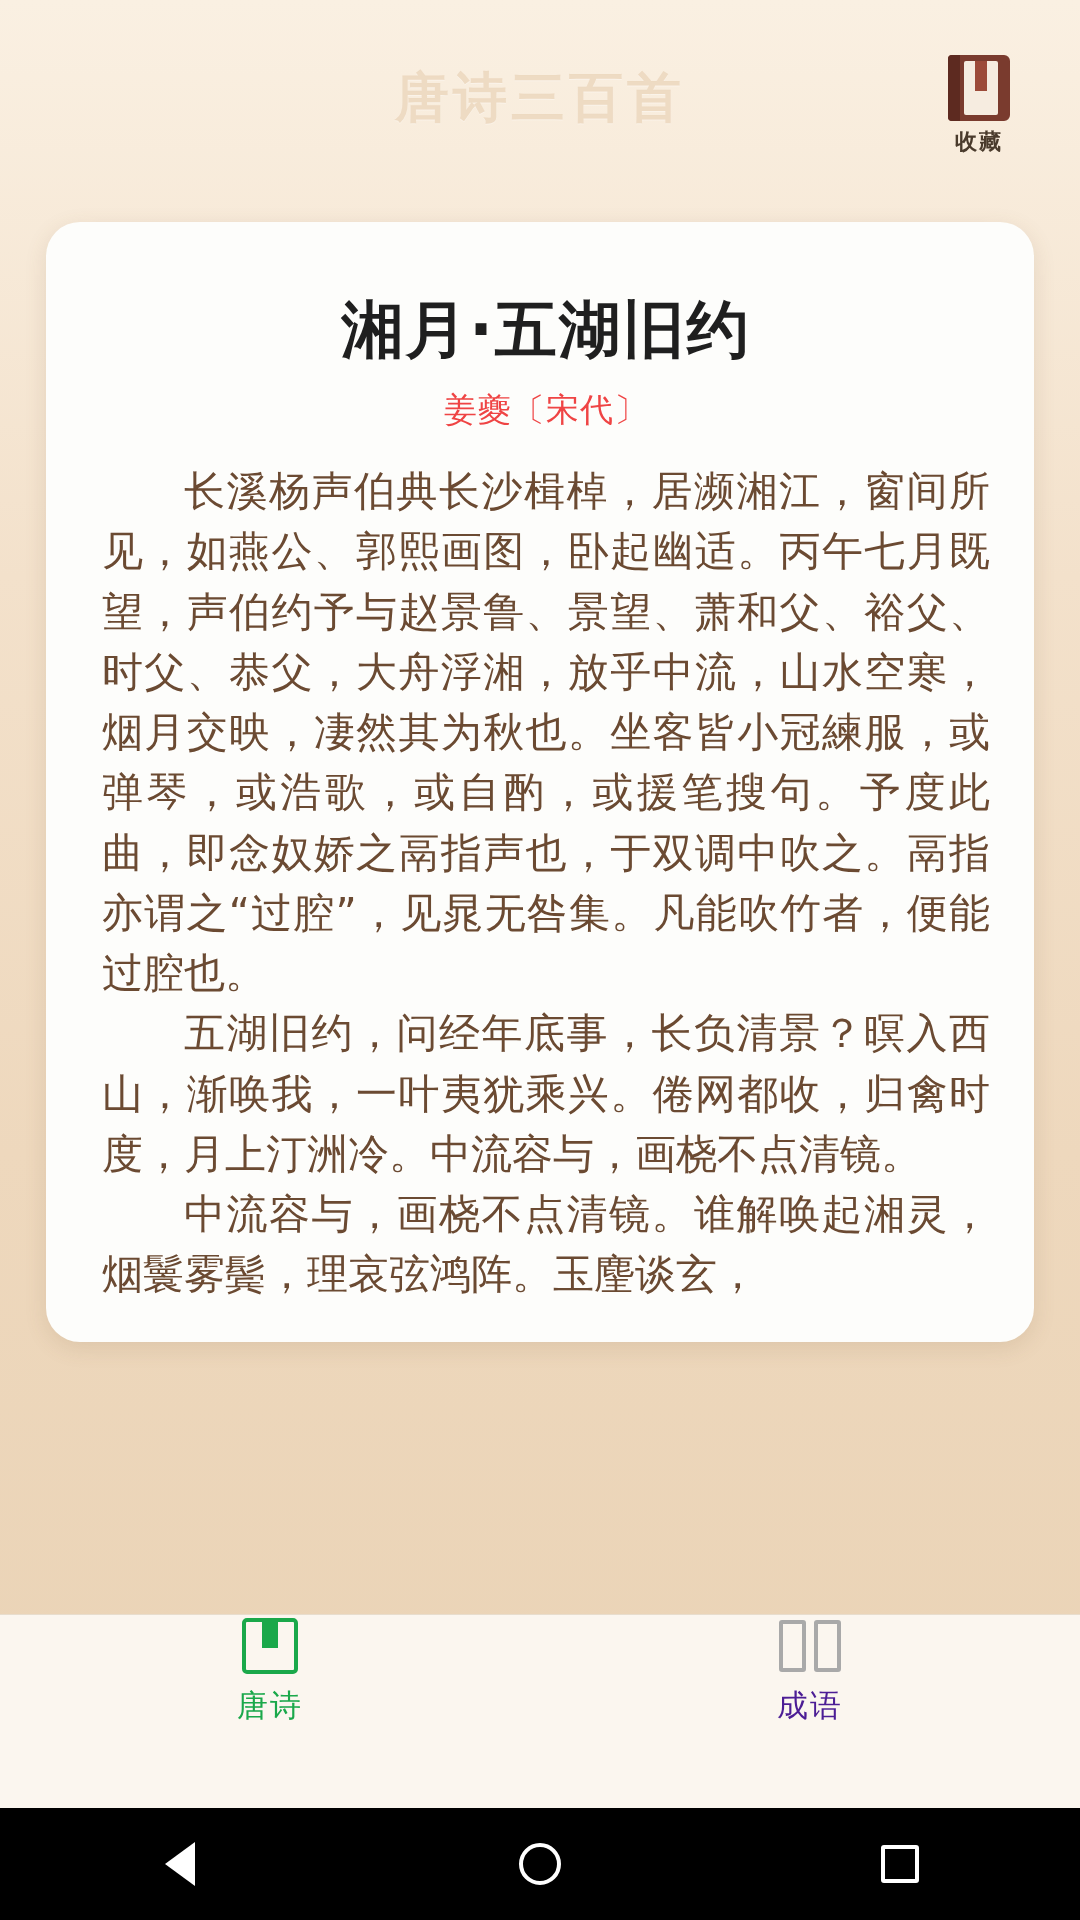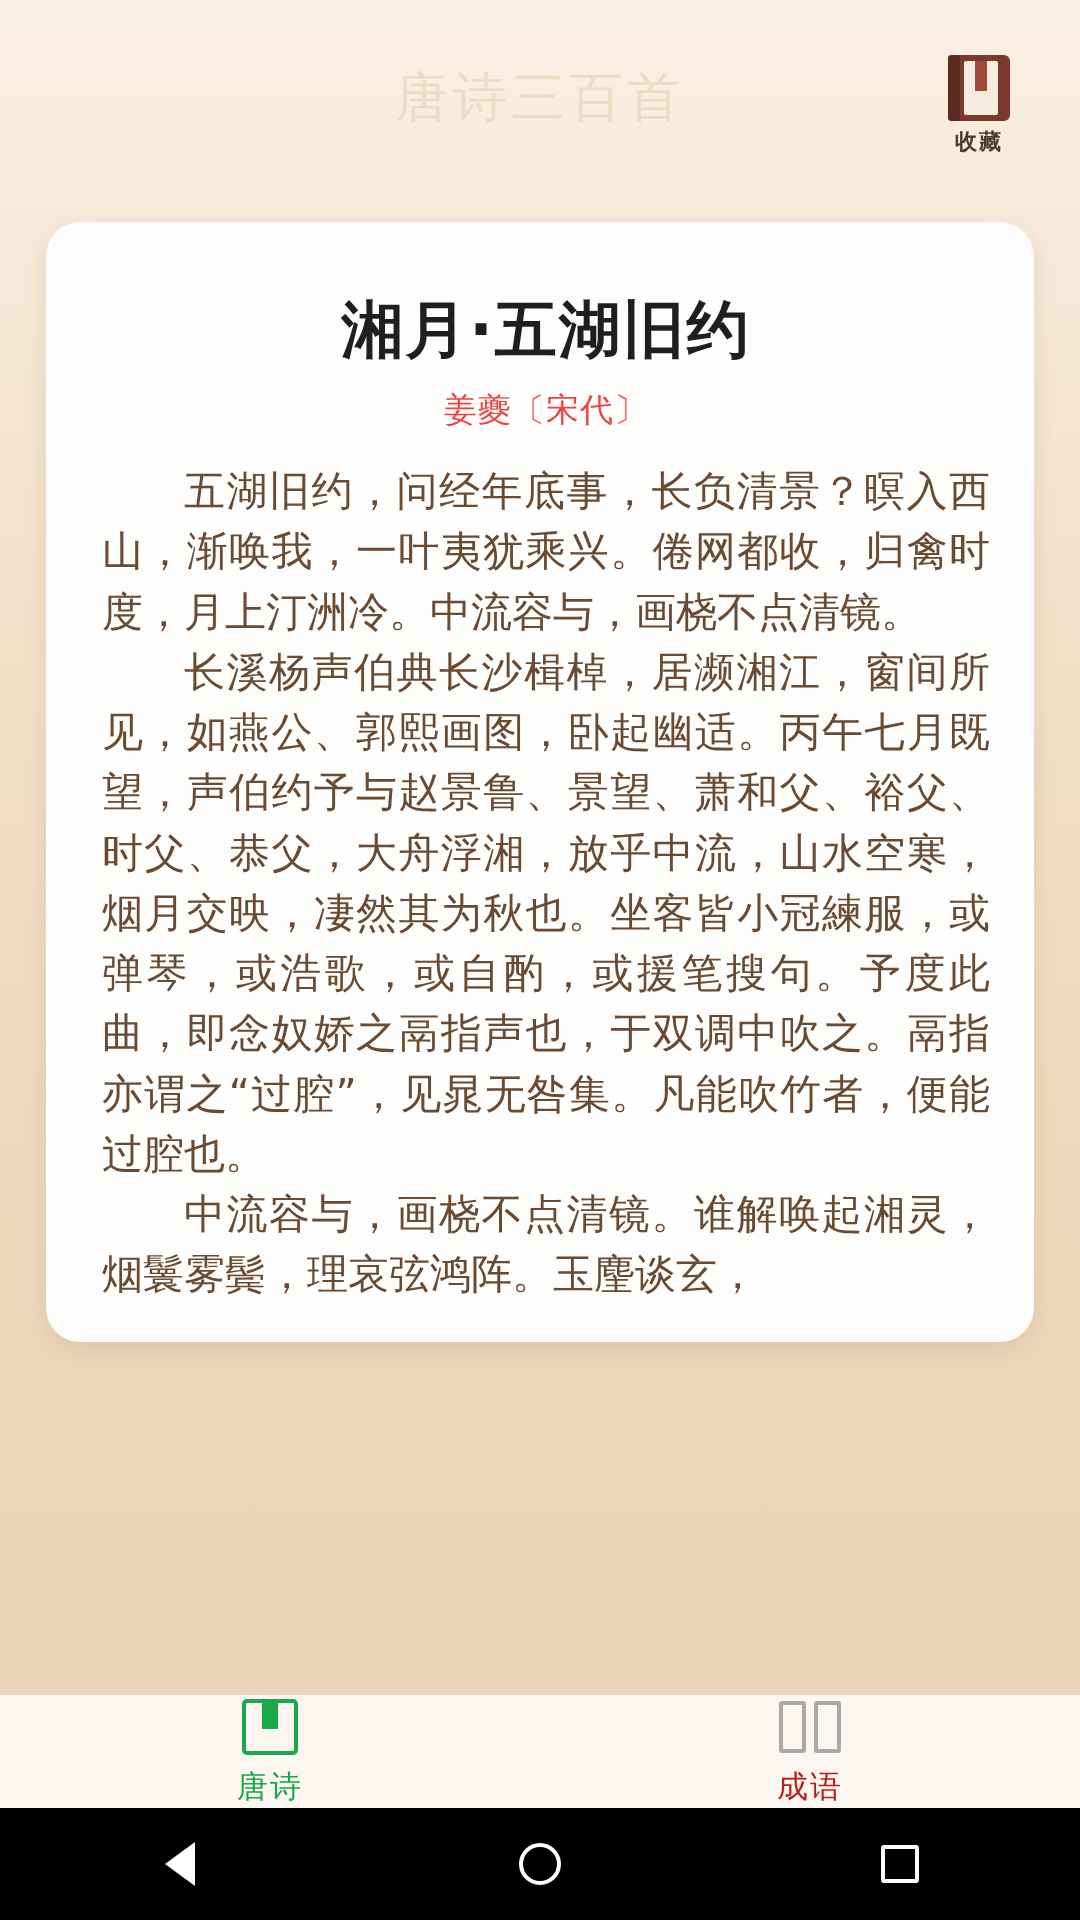--- a/index.html
+++ b/index.html
@@ -24,21 +24,21 @@
     height: 200px;
     width: 100%;
   }
   .header-title {
     position: absolute;
     top: 62px;
     left: 0;
     width: 100%;
     text-align: center;
     font-size: 54px;
-    font-weight: 400;
+    font-weight: 700;
     letter-spacing: 4px;
     color: rgba(235, 214, 188, 0.85);
     text-shadow: 0 1px 0 rgba(255,255,255,0.35);
   }
   .fav-btn {
     position: absolute;
     right: 36px;
     top: 55px;
     width: 130px;
     text-align: center;
@@ -124,41 +124,40 @@
     text-indent: 2em;
     margin: 0;
   }
 
   
   .bottom-nav {
     position: absolute;
     left: 0;
     bottom: 112px;
     width: 1080px;
-    height: 114px;
+    height: 194px;
     background: #fbf6ef;
     border-top: 1px solid #e8ddcd;
     display: flex;
-    align-items: center;
   }
   .nav-item {
     flex: 1;
     text-align: center;
     cursor: pointer;
   }
   .nav-icon {
     height: 62px;
     margin-bottom: 8px;
     display: flex;
     align-items: center;
     justify-content: center;
   }
   .nav-label {
     font-size: 31px;
-    color: #b91c1c;
+    color: #4c1d95;
     letter-spacing: 2px;
   }
   .nav-item.active .nav-label { color: #1aa84a; }
 
   
   .icon-tangshi {
     width: 56px; height: 56px; position: relative;
   }
   .icon-tangshi .frame {
     position: absolute; inset: 0;
@@ -235,22 +234,22 @@
         <div class="spine"></div>
       </div>
       <div class="fav-label">收藏</div>
     </div>
   </div>
 
   <div class="card">
     <div class="poem-title">湘月·五湖旧约</div>
     <div class="poem-author">姜夔〔宋代〕</div>
     <div class="poem-body">
+      <p>长溪杨声伯典长沙楫棹，居濒湘江，窗间所见，如燕公、郭熙画图，卧起幽适。丙午七月既望，声伯约予与赵景鲁、景望、萧和父、裕父、时父、恭父，大舟浮湘，放乎中流，山水空寒，烟月交映，凄然其为秋也。坐客皆小冠練服，或弹琴，或浩歌，或自酌，或援笔搜句。予度此曲，即念奴娇之鬲指声也，于双调中吹之。鬲指亦谓之“过腔”，见晁无咎集。凡能吹竹者，便能过腔也。</p>
       <p>五湖旧约，问经年底事，长负清景？暝入西山，渐唤我，一叶夷犹乘兴。倦网都收，归禽时度，月上汀洲冷。中流容与，画桡不点清镜。</p>
-      <p>长溪杨声伯典长沙楫棹，居濒湘江，窗间所见，如燕公、郭熙画图，卧起幽适。丙午七月既望，声伯约予与赵景鲁、景望、萧和父、裕父、时父、恭父，大舟浮湘，放乎中流，山水空寒，烟月交映，凄然其为秋也。坐客皆小冠練服，或弹琴，或浩歌，或自酌，或援笔搜句。予度此曲，即念奴娇之鬲指声也，于双调中吹之。鬲指亦谓之“过腔”，见晁无咎集。凡能吹竹者，便能过腔也。</p>
       <p>中流容与，画桡不点清镜。谁解唤起湘灵，烟鬟雾鬓，理哀弦鸿阵。玉麈谈玄，</p>
     </div>
   </div>
 
   <div class="bottom-nav">
     <div class="nav-item active">
       <div class="nav-icon">
         <div class="icon-tangshi">
             <div class="frame"></div>
             <div class="mark"></div>

